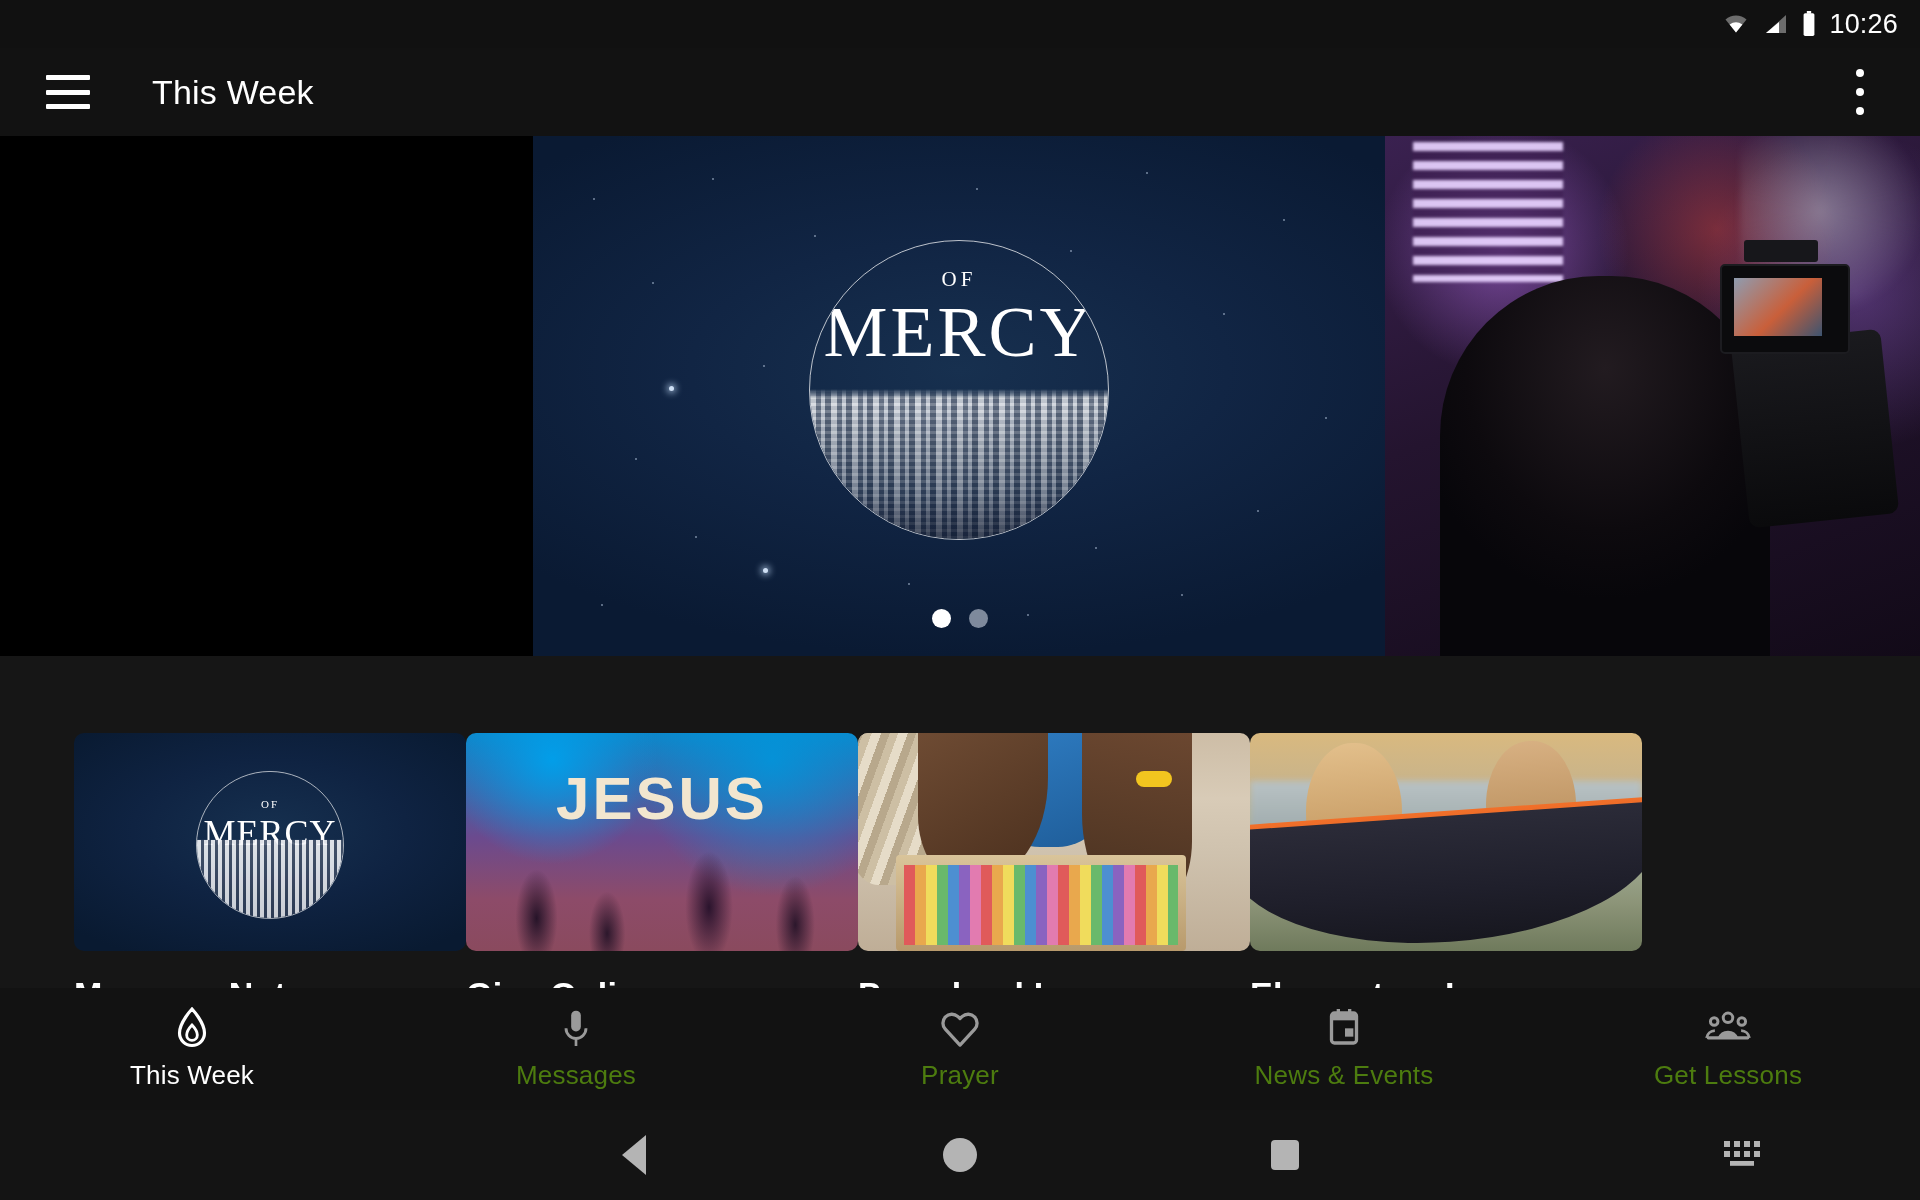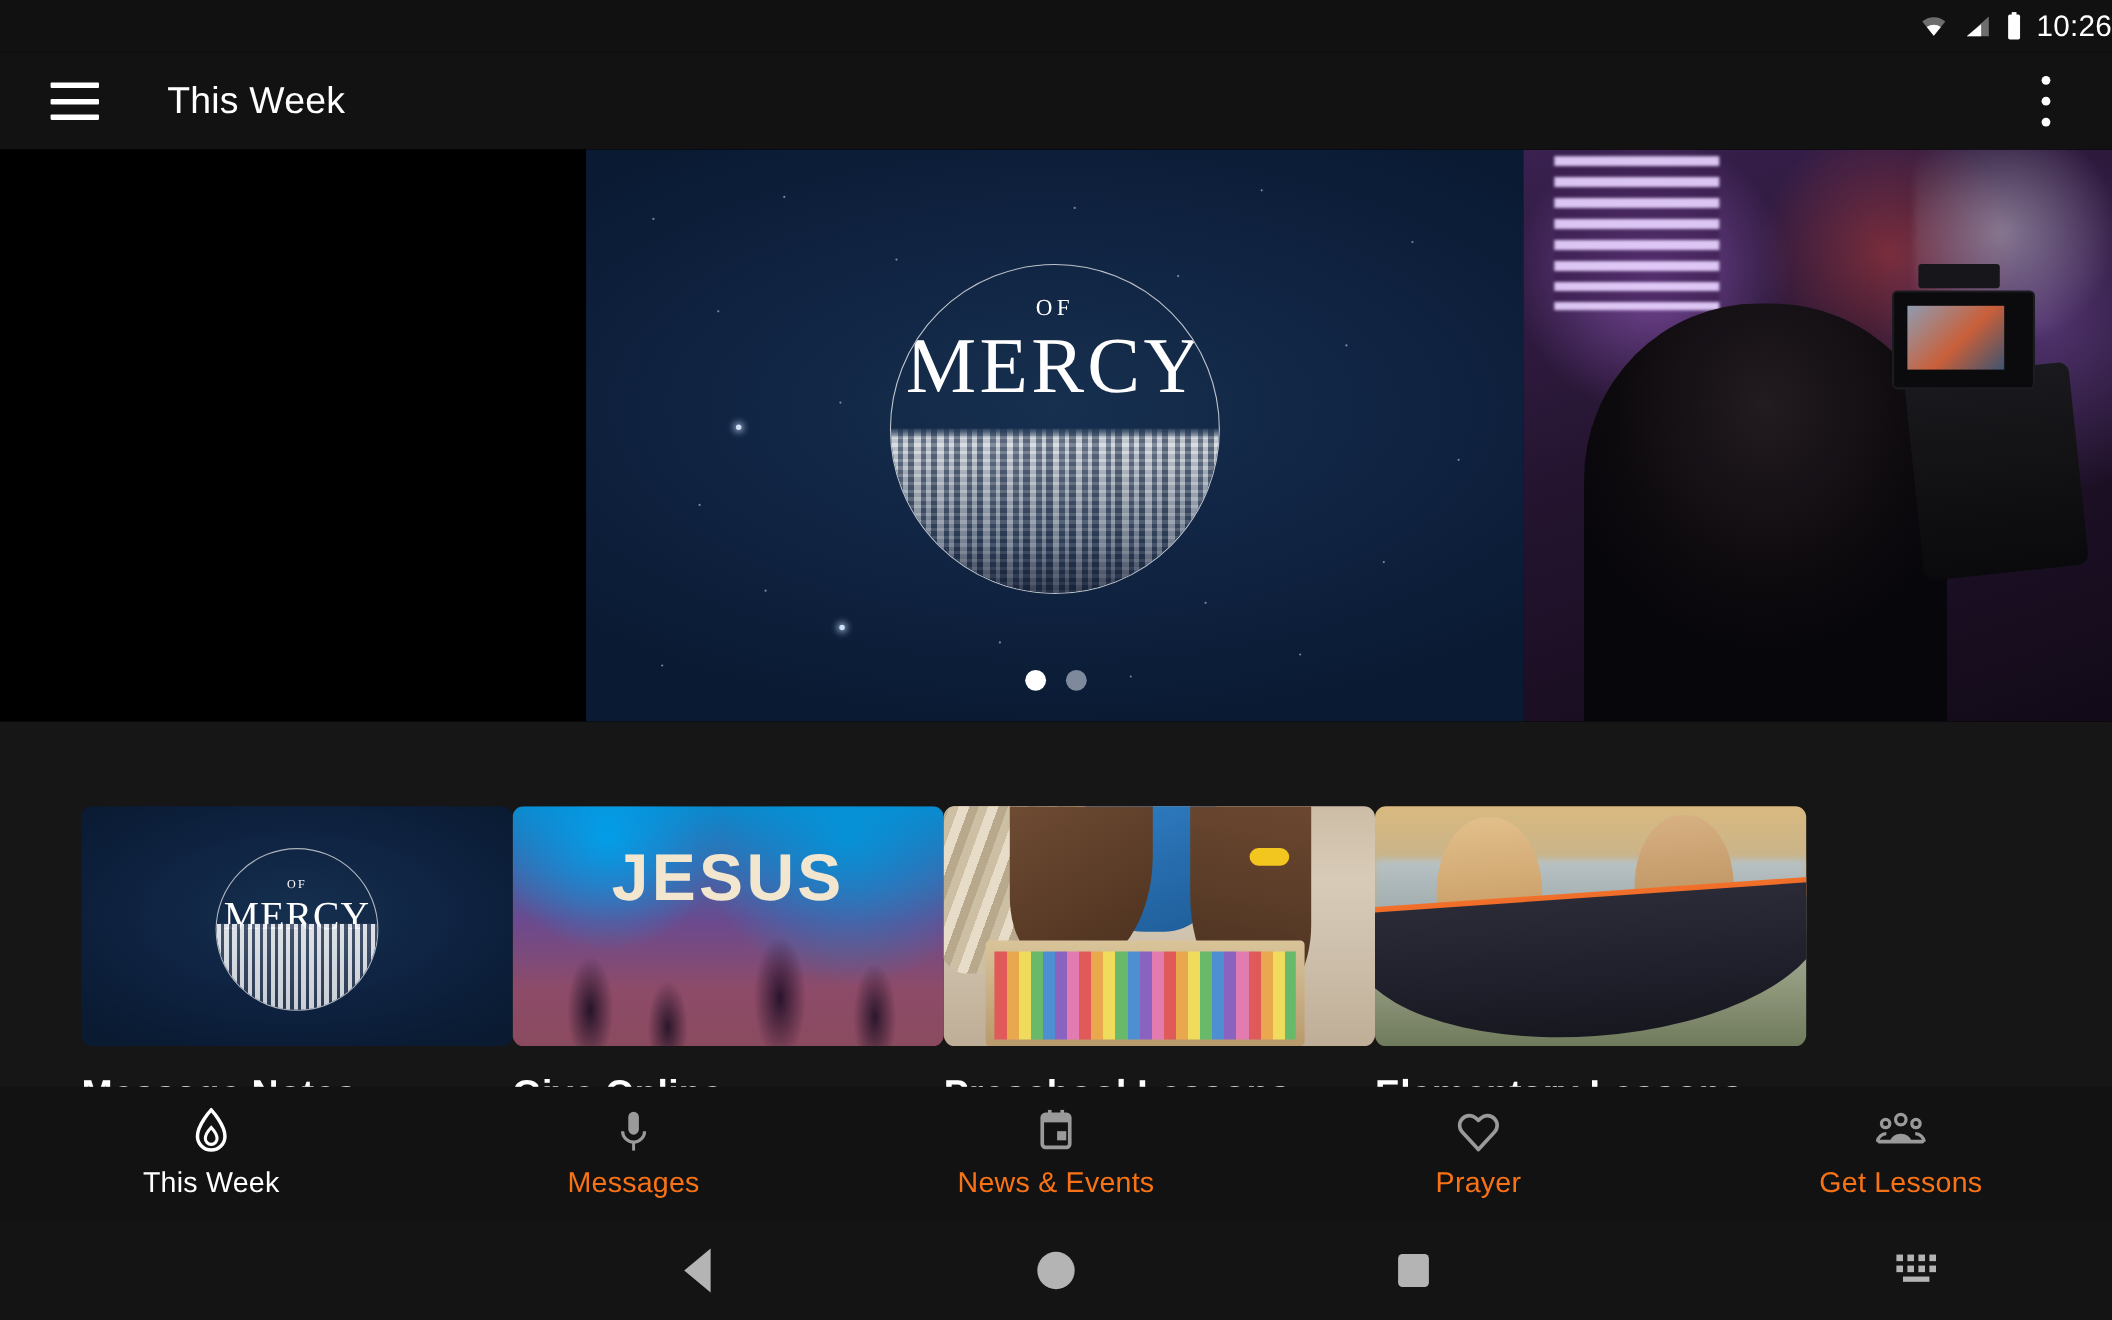--- a/index.html
+++ b/index.html
@@ -9,21 +9,21 @@
     font-family:"Liberation Sans", sans-serif;
     overflow:hidden;
   }
   .device { position:relative; width:1920px; height:1200px; background:#000; }
 
   
   .statusbar {
     position:absolute; top:0; left:0; width:1920px; height:48px;
     background:#111111;
     display:flex; align-items:center; justify-content:flex-end;
-    gap:12px;
+    padding-right:22px; gap:12px;
   }
   .sb-icon { display:flex; align-items:center; }
   .sb-clock { color:#ffffff; font-size:27px; letter-spacing:.2px; line-height:1; }
 
   
   .appbar {
     position:absolute; top:48px; left:0; width:1920px; height:88px;
     background:#121212;
     display:flex; align-items:center;
   }
@@ -295,21 +295,21 @@
   .bottomnav {
     position:absolute; left:0; bottom:90px; width:1920px; height:122px;
     background:#121212;
     display:flex; align-items:center;
   }
   .navitem {
     flex:1; display:flex; flex-direction:column; align-items:center; gap:9px;
     cursor:pointer;
   }
   .nav-icon { height:44px; display:flex; align-items:center; justify-content:center; }
-  .nav-label { font-size:26px; color:#f97316; letter-spacing:.2px; }
+  .nav-label { font-size:26px; color:#4d7c0f; letter-spacing:.2px; }
   .navitem.active .nav-label { color:#ffffff; }
 
   
   .sysnav {
     position:absolute; left:0; bottom:0; width:1920px; height:90px;
     background:#141414;
   }
   .sys-btn {
     position:absolute; top:50%; transform:translate(-50%,-50%);
     cursor:pointer;
@@ -483,38 +483,38 @@
           <rect x="9.1" y="2" width="5.8" height="12.5" rx="2.9" fill="#9a9a9a"></rect>
           <path d="M6 12.6a6 6 0 0 0 12 0" fill="none" stroke="#9a9a9a" stroke-width="1.7"></path>
           <rect x="11.2" y="18.2" width="1.6" height="5" fill="#9a9a9a"></rect>
         </svg>
       </span>
       <span class="nav-label">Messages</span>
     </div>
 
     <div class="navitem">
       <span class="nav-icon">
+        <svg width="42" height="44" viewBox="0 0 24 24">
+          <path d="M12 21.2 3.6 12.1a5.1 5.1 0 0 1 7.1-7.3l1.3 1.2 1.3-1.2a5.1 5.1 0 0 1 7.1 7.3Z" fill="none" stroke="#9a9a9a" stroke-width="1.9" stroke-linejoin="round"></path>
+        </svg>
+      </span>
+      <span class="nav-label">Prayer</span>
+    </div>
+
+    <div class="navitem">
+      <span class="nav-icon">
         <svg width="40" height="44" viewBox="0 0 24 26">
           <rect x="4.5" y="3.4" width="15" height="18" rx="1.8" fill="none" stroke="#9a9a9a" stroke-width="2"></rect>
           <rect x="4.5" y="3.4" width="15" height="4.4" fill="#9a9a9a"></rect>
           <rect x="7.6" y="1" width="2" height="4" fill="#9a9a9a"></rect>
           <rect x="14.4" y="1" width="2" height="4" fill="#9a9a9a"></rect>
           <rect x="12.6" y="12.6" width="5" height="5" fill="#9a9a9a"></rect>
         </svg>
       </span>
       <span class="nav-label">News &amp; Events</span>
-    </div>
-
-    <div class="navitem">
-      <span class="nav-icon">
-        <svg width="42" height="44" viewBox="0 0 24 24">
-          <path d="M12 21.2 3.6 12.1a5.1 5.1 0 0 1 7.1-7.3l1.3 1.2 1.3-1.2a5.1 5.1 0 0 1 7.1 7.3Z" fill="none" stroke="#9a9a9a" stroke-width="1.9" stroke-linejoin="round"></path>
-        </svg>
-      </span>
-      <span class="nav-label">Prayer</span>
     </div>
 
     <div class="navitem">
       <span class="nav-icon">
         <svg width="46" height="44" viewBox="0 0 28 24">
           <circle cx="14" cy="5.2" r="2.9" fill="none" stroke="#9a9a9a" stroke-width="1.8"></circle>
           <circle cx="5.6" cy="7.4" r="2.3" fill="none" stroke="#9a9a9a" stroke-width="1.8"></circle>
           <circle cx="22.4" cy="7.4" r="2.3" fill="none" stroke="#9a9a9a" stroke-width="1.8"></circle>
           <path d="M7.8 17.4a6.6 6.6 0 0 1 12.4 0Z" fill="#9a9a9a"></path>
           <path d="M1 17.4a5.2 5.2 0 0 1 5-4.4M27 17.4a5.2 5.2 0 0 0-5-4.4" fill="none" stroke="#9a9a9a" stroke-width="1.8"></path>

